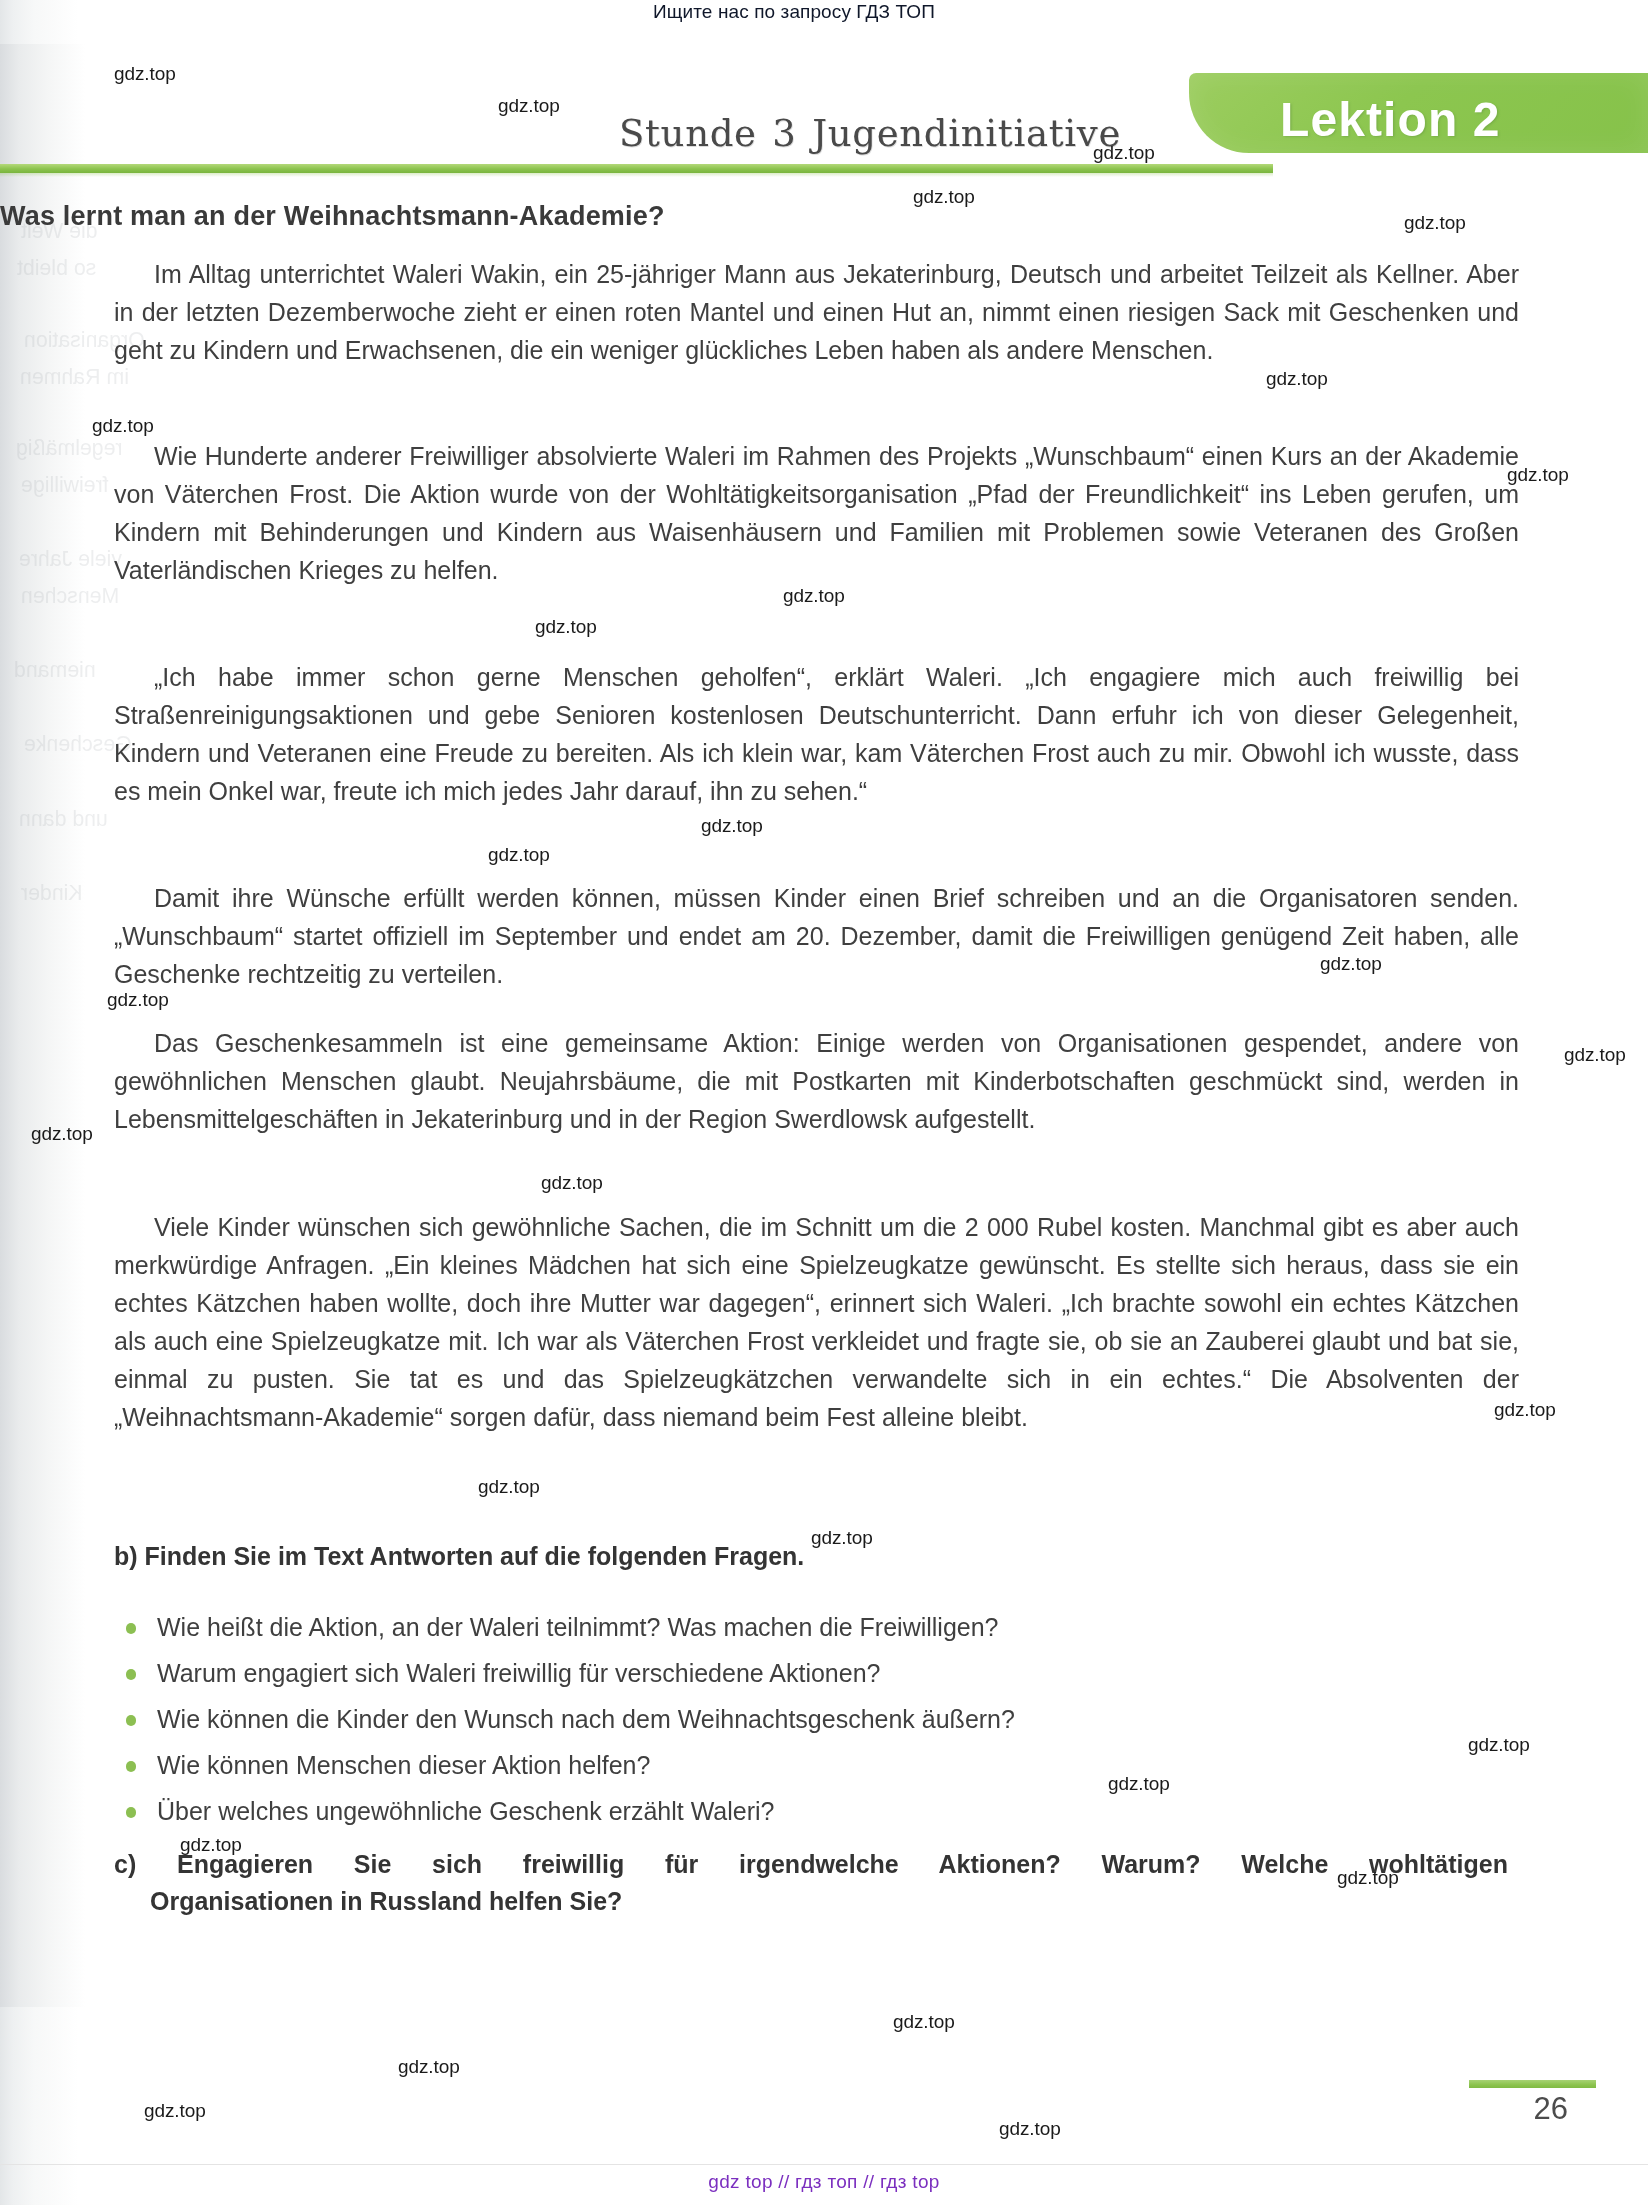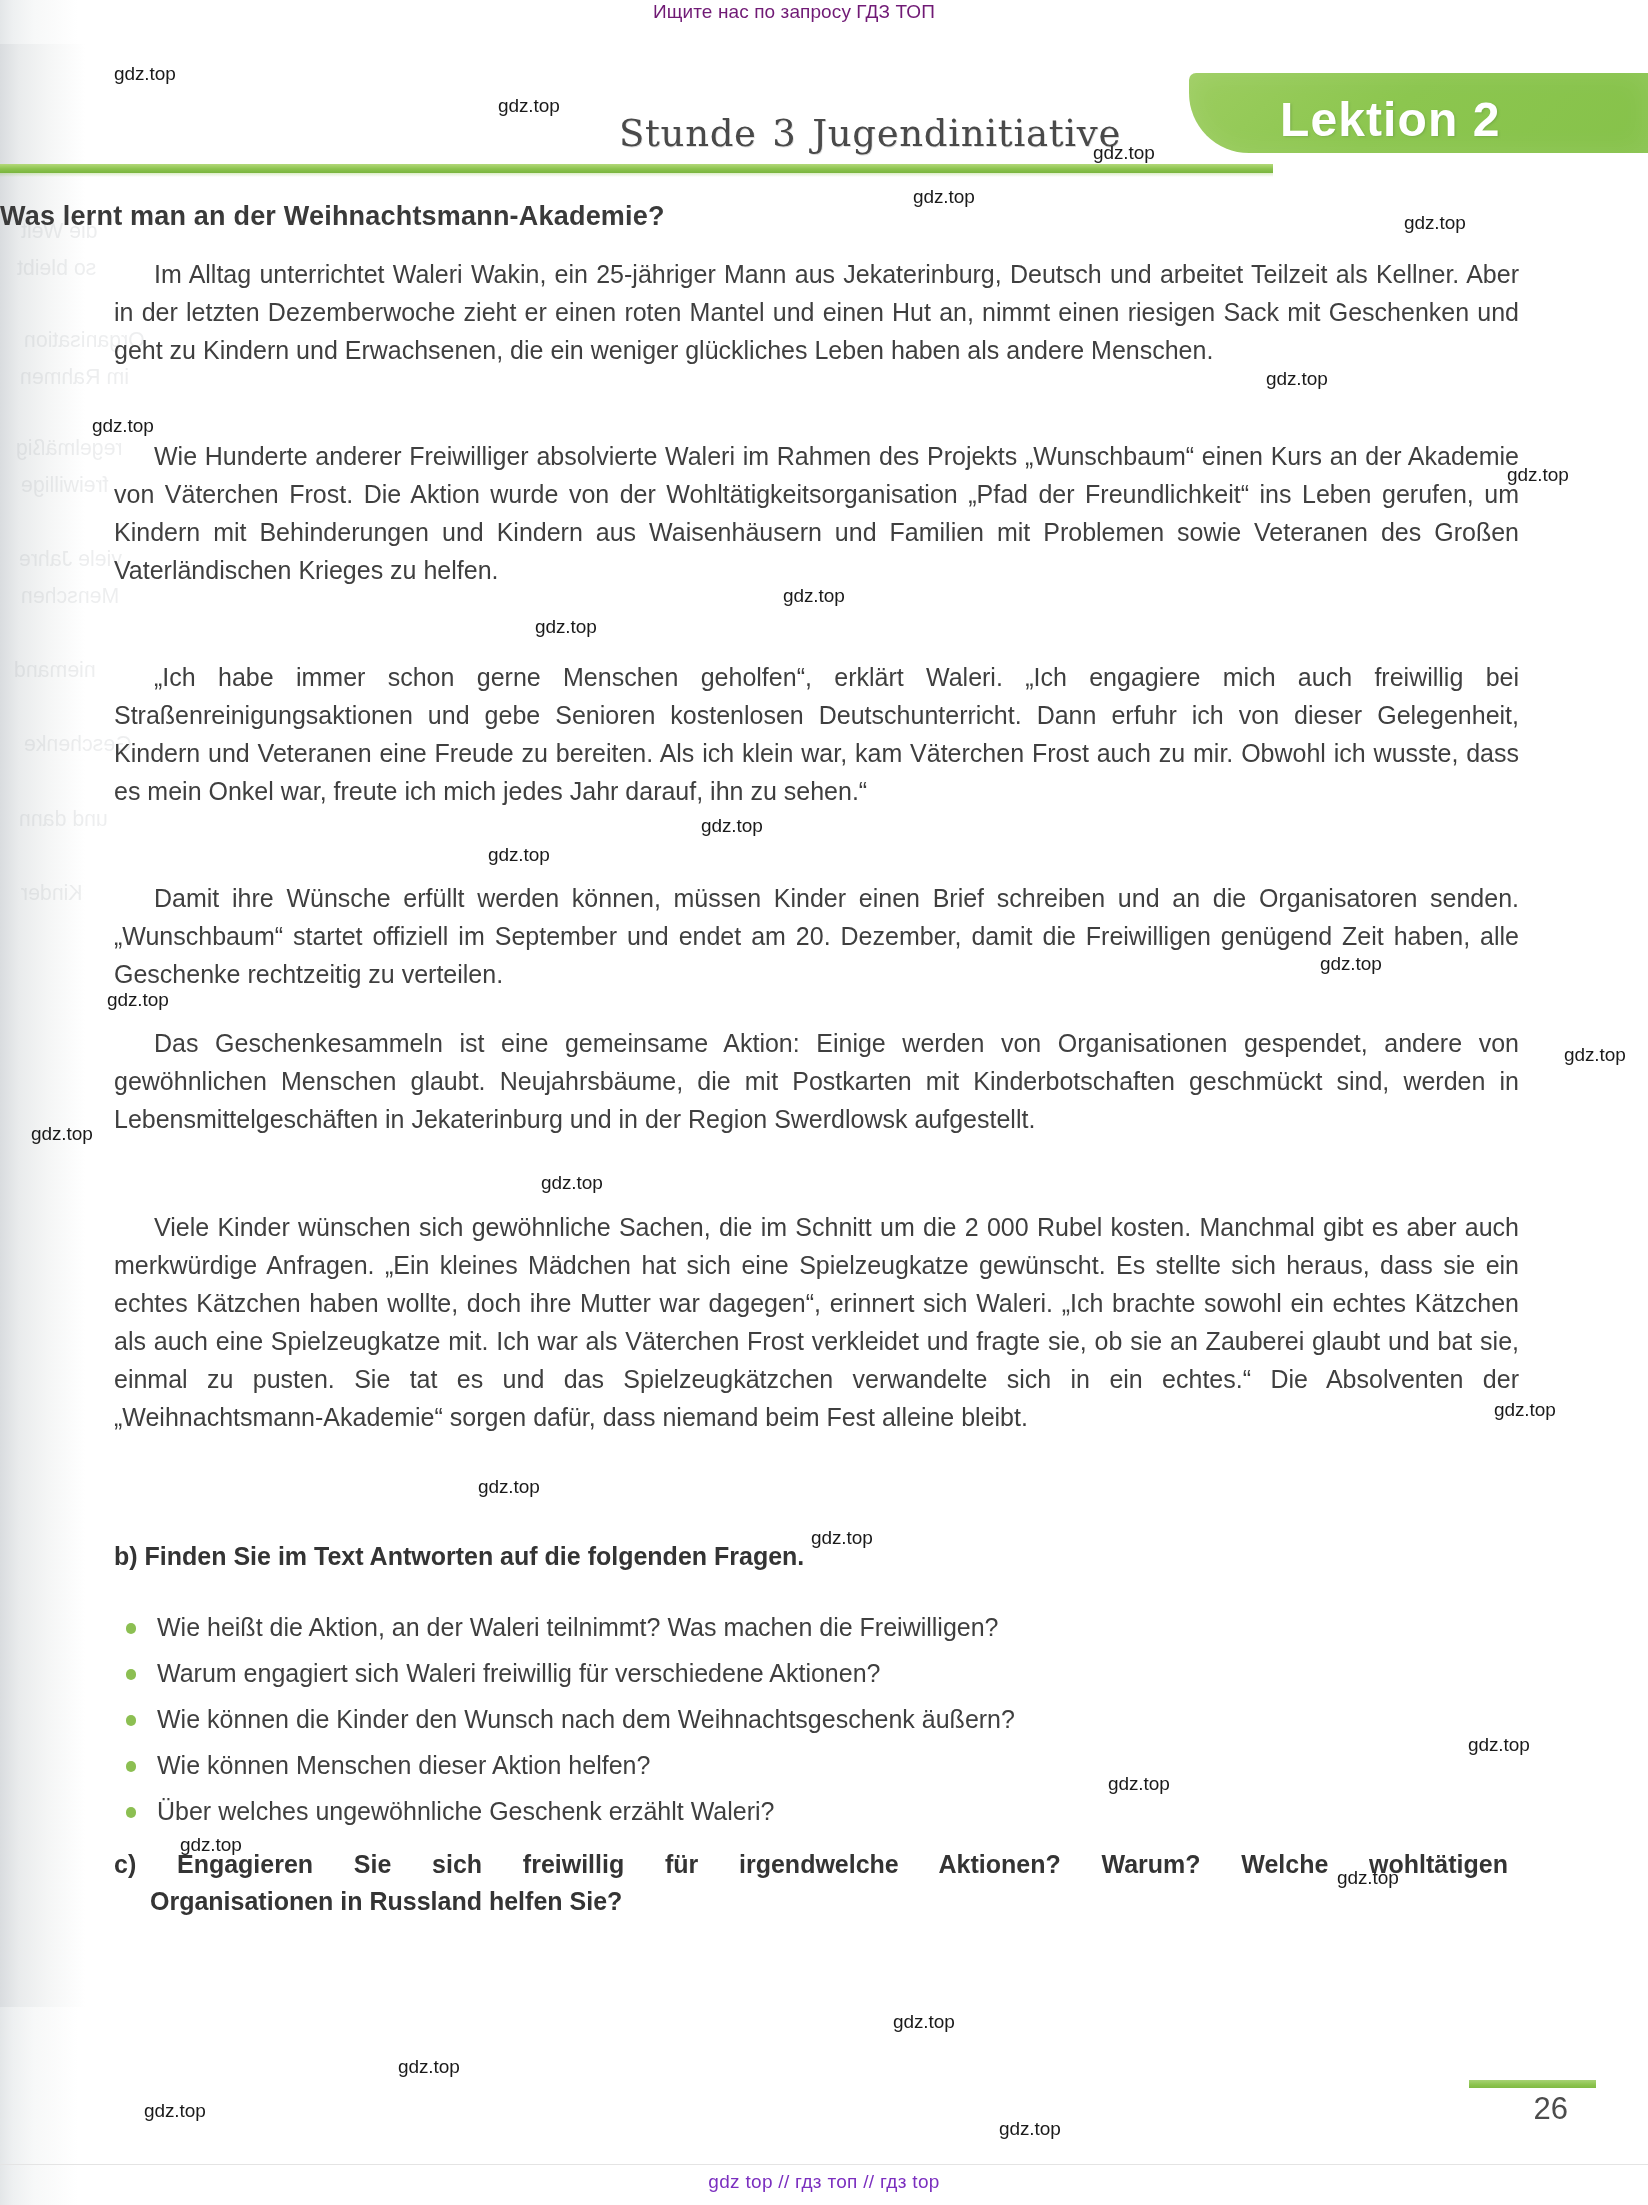--- a/index.html
+++ b/index.html
@@ -26,21 +26,21 @@
     position: absolute;
     left: 0; top: 44px; width: 85px; height: 1963px;
     background: linear-gradient(90deg, #d9dcdf 0%, #e9ebec 22%, #f5f6f6 58%, #ffffff 100%);
     pointer-events: none;
   }
 
   
   .top-promo {
     position: absolute; top: 1.4px; left: 0; width: 1588px;
     text-align: center;
-    color: #701a75;
+    color: #0f172a;
     font-size: 19px; font-weight: 400;
     letter-spacing: 0.1px;
     font-family: "Liberation Sans", sans-serif;
   }
 
   
   .header {
     position: absolute; top: 36px; left: 0; width: 1648px; height: 121px;
   }
   .header-rule {

